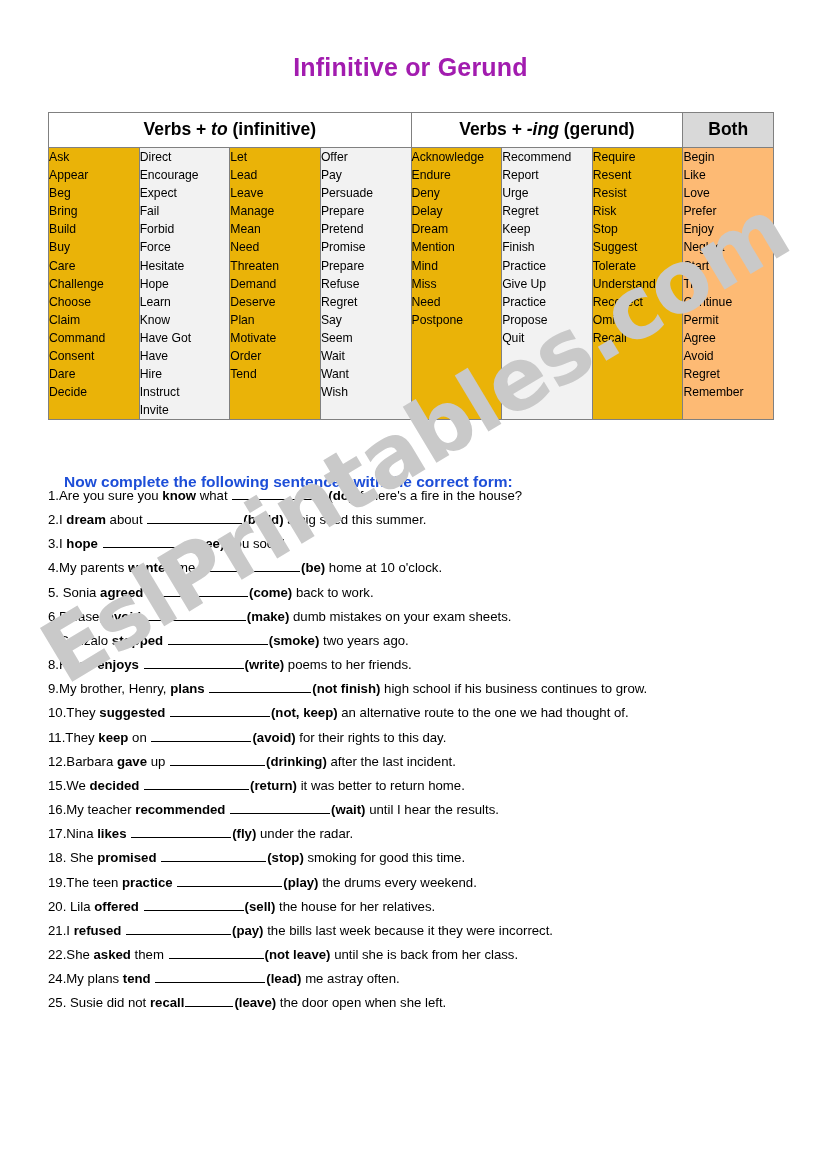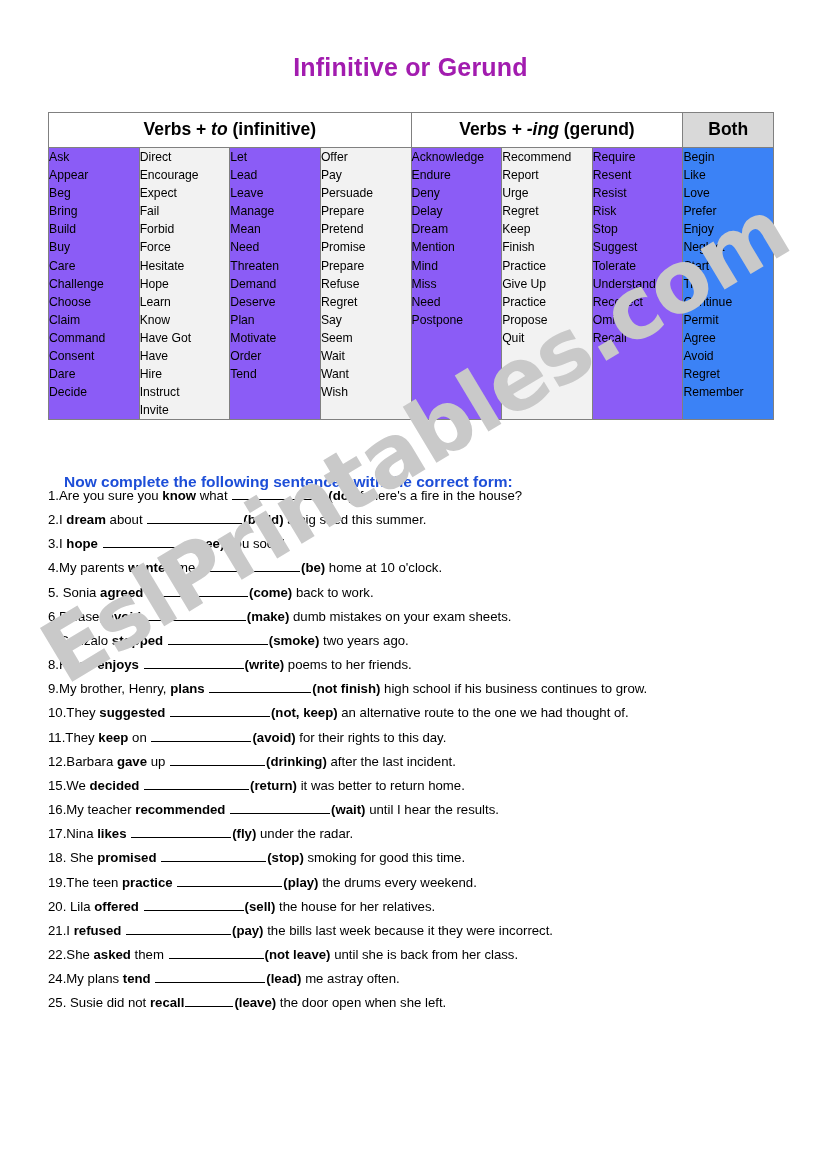--- a/index.html
+++ b/index.html
@@ -85,27 +85,27 @@
   #verbs-table th.group-head.shaded {
     background: #d9d9d9;
   }
   #verbs-table th.group-head em {
     font-style: italic;
   }
   td.vcol {
     padding: 5px 0 6px 7px;
     font-size: 12.2px;
     line-height: 18.1px;
-    background: #8b5cf6;
+    background: #eab308;
   }
   td.vcol.lite {
     background: #f2f2f2;
   }
   td.vcol.dark {
-    background: #3b82f6;
+    background: #fdba74;
   }
   td.vcol div {
     white-space: nowrap;
   }
 
   
   #instruction {
     position: absolute;
     left: 48px;
     top: 473px;

